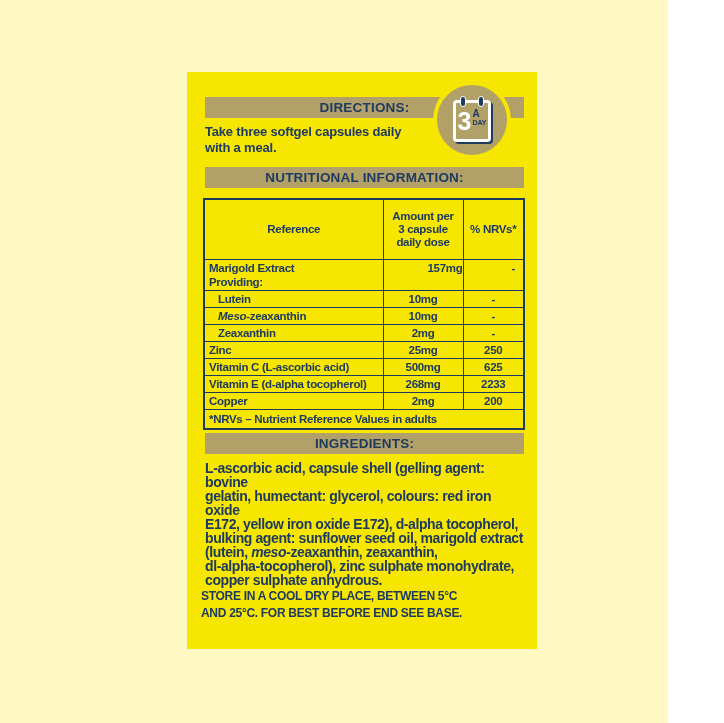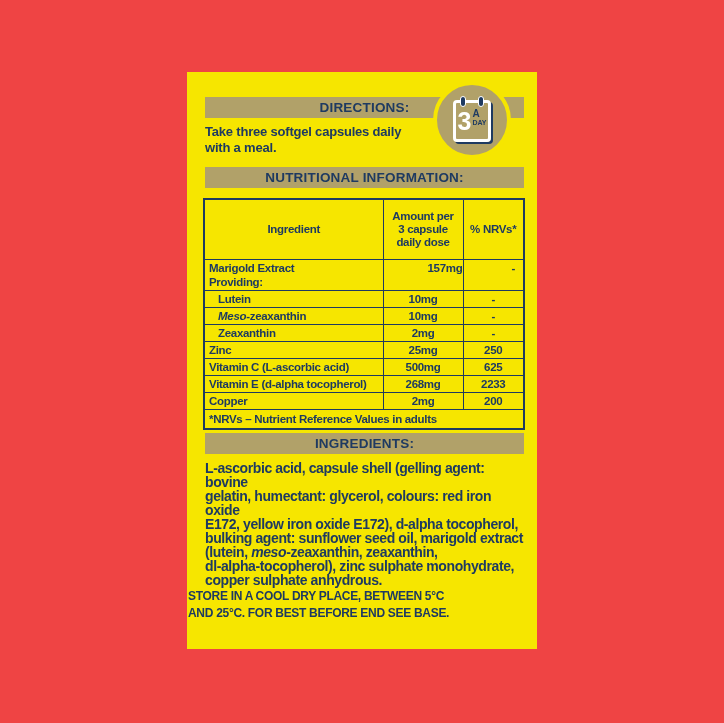--- a/index.html
+++ b/index.html
@@ -1,19 +1,19 @@
 <!DOCTYPE html>
 <html><head>
 <meta charset="utf-8">
 <style>
   * { margin: 0; padding: 0; box-sizing: border-box; }
   html, body { width: 724px; height: 723px; background: #ffffff; overflow: hidden; }
   body { font-family: "Liberation Sans", sans-serif; font-weight: bold; color: #1E3A61; }
 
-  .canvas { position: relative; width: 724px; height: 723px; background: #ef4444; }
+  .canvas { position: relative; width: 668px; height: 723px; background: #fef9c3; }
 
   .label {
     position: absolute; left: 187px; top: 72px; width: 350px; height: 577px;
     background: #F6E600;
   }
 
   .bar {
     position: absolute; left: 18px; width: 319px; height: 21px;
     background: #B1A169; color: #1E3A61;
     display: flex; align-items: center; justify-content: center;
@@ -69,21 +69,21 @@
   td.top { vertical-align: top; padding-left: 44px; }
   .footrow td { text-align: left; padding: 2px 4px; }
   .ital { font-style: italic; }
 
   .ingredients-text {
     position: absolute; left: 18px; top: 389px; width: 322px;
     font-size: 14px; line-height: 14px; letter-spacing: -0.4px;
   }
 
   .storage-text {
-    position: absolute; left: 1px; top: 516px;
+    position: absolute; left: 14px; top: 516px;
     font-size: 12px; line-height: 17px; letter-spacing: -0.3px;
   }
 </style>
 </head>
 <body>
 
 <div class="canvas">
   <div class="label">
 
     <div class="bar bar-directions">
@@ -112,21 +112,21 @@
     </div>
 
     <table class="nutri-table">
       <colgroup>
         <col style="width:179px">
           <col style="width:80px">
           <col style="width:61px">
       </colgroup>
       <tbody>
           <tr>
-        <th>Ingredient</th>
+        <th>Reference</th>
         <th>
           <div>Amount per</div>
           <div>3 capsule</div>
           <div>daily dose</div>
         </th>
         <th>% NRVs*</th>
       </tr>
       <tr>
         <td class="name">
           <div>Marigold Extract</div>

